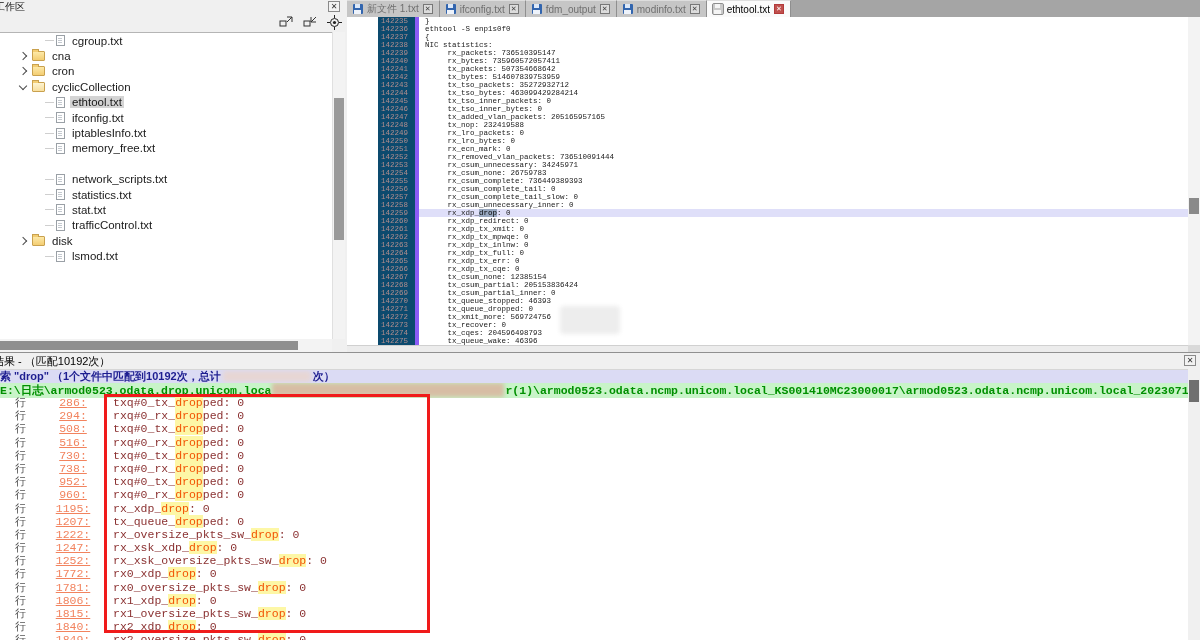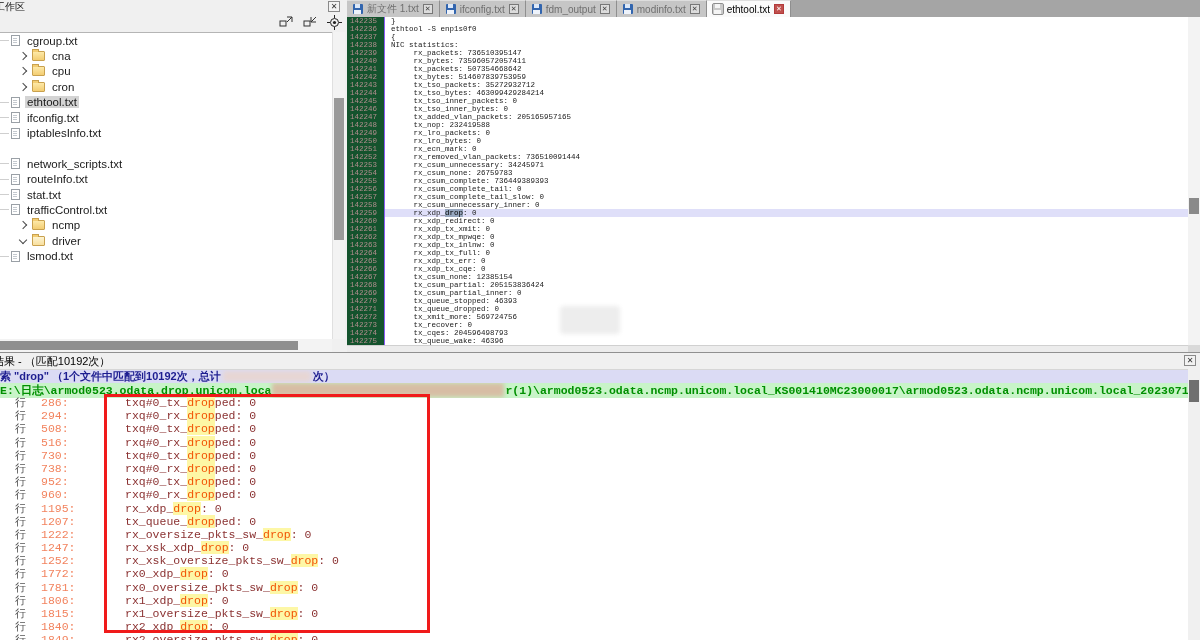--- a/index.html
+++ b/index.html
@@ -11,21 +11,21 @@
   .ws-title{display:inline-block;margin-left:-5px;white-space:nowrap;}
   .xbox{position:absolute;width:12px;height:11px;border:1px solid #8a8a8a;background:#f2f2f2;
         font-size:8px;line-height:10px;text-align:center;color:#333;box-sizing:border-box;}
   .ws-titlebar .xbox{right:5px;top:1px;}
   .ws-toolbar{position:relative;height:19px;}
   .tool-btn{position:absolute;top:1px;width:20px;height:17px;text-align:center;}
   .ws-tree{position:absolute;left:0;top:32px;width:332px;height:307px;background:#fff;
            border-top:1px solid #b5b5b5;overflow:hidden;font-size:11.5px;color:#1a1a1a;}
   .tree-row{display:flex;align-items:center;height:15.4px;white-space:nowrap;}
   .tree-row.depth1{padding-left:20px;}
-  .tree-row.depth2{}
+  .tree-row.depth2{padding-left:45px;}
   .tree-gap{height:15.4px;}
   .chev{width:5px;height:5px;border-right:1.2px solid #4a4a4a;border-bottom:1.2px solid #4a4a4a;
         flex:none;margin-right:6px;}
   .chev.right{transform:rotate(-45deg);}
   .chev.down{transform:rotate(45deg);margin-top:-2px;}
   .dash{width:9px;height:1px;background:#cfcfcf;flex:none;margin-right:2px;}
   .folder{width:13px;height:10px;background:linear-gradient(#fde9a8,#f3cd72);
           border:1px solid #c9a14e;border-radius:1px;position:relative;margin-right:5px;flex:none;box-sizing:border-box;}
   .folder::before{content:"";position:absolute;top:-3px;left:-1px;width:5px;height:2px;
           background:#f3cd72;border:1px solid #c9a14e;border-bottom:none;}
@@ -52,21 +52,21 @@
   .floppy::after{content:"";position:absolute;left:1px;bottom:0;width:7px;height:4px;background:#eef3fb;}
   .floppy-active{background:#c9c9c9;outline:1px solid #8d8d8d;}
   .floppy-active::before{background:#f5f5f5;}
   .floppy-active::after{background:#f5f5f5;}
   .tab-close{width:10px;height:10px;border:1px solid #777;font-size:7px;line-height:8px;text-align:center;
        color:#444;box-sizing:border-box;background:#dcdcdc;flex:none;}
   .tab-close.close-active{border-color:#b23a3a;color:#fff;background:#c0504d;}
   .editor{position:absolute;left:0;top:17px;width:841px;height:328px;background:#fff;overflow:hidden;
        font-family:"Liberation Mono","DejaVu Sans Mono",monospace;font-size:7.5px;line-height:8px;white-space:pre;}
   .ed-line{display:flex;height:8px;}
-  .ed-gutter{width:34px;flex:none;background:#14532d;color:#b18e8e;padding-left:3px;border-right:1px solid #8b5cf6;}
+  .ed-gutter{width:34px;flex:none;background:#0c4a6e;color:#b18e8e;padding-left:3px;border-right:4px solid #8b5cf6;margin-left:31px;}
   .ed-code{flex:1;padding-left:6px;color:#1a1a1a;}
   .ed-line.current .ed-code{background:#dfdff9;}
   .cur-match{background:#97a7bf;color:#000;}
   .editor-blur{position:absolute;left:213px;top:306px;width:60px;height:28px;background:#ededed;
        filter:blur(2px);border-radius:4px;}
   .ed-vscroll{position:absolute;left:841px;top:17px;width:12px;height:328px;background:#f3f3f3;}
   .ed-vscroll .thumb{position:absolute;left:1px;top:181px;width:10px;height:16px;background:#8a8a8a;}
   .ed-bottom{position:absolute;left:0;top:345px;width:853px;height:7px;background:#ececec;border-top:1px solid #d0d0d0;}
   .ed-corner{position:absolute;left:841px;top:345px;width:12px;height:7px;background:#d9d9d9;}
   
@@ -82,22 +82,22 @@
   .sum-blur{display:inline-block;width:88px;height:11px;margin:1px 2px 0 2px;background:#e7d6d4;
        filter:blur(2px);border-radius:2px;}
   .res-path{height:15px;background:#c8f4c8;color:#009000;font-family:"Liberation Mono","DejaVu Sans Mono",monospace;
        font-weight:bold;font-size:11.5px;line-height:15px;white-space:nowrap;overflow:hidden;}
   .res-path>span{vertical-align:top;}
   .path-blur{display:inline-block;width:232px;height:14px;background:#d7bda4;filter:blur(2px);margin:0 1px;}
   .res-rows{position:absolute;left:0;top:44px;width:1188px;height:244px;overflow:hidden;
        font-family:"Liberation Mono","DejaVu Sans Mono",monospace;font-size:11.5px;line-height:13.2px;}
   .res-row{display:flex;height:13.2px;white-space:pre;align-items:center;}
   .r-hang{width:26px;flex:none;padding-left:15px;color:#555;font-family:"Liberation Sans","DejaVu Sans",sans-serif;font-size:11px;}
-  .r-num{width:64px;flex:none;text-align:left;color:#f2835e;}
-  .r-text{padding-left:20px;color:#8b3232;}
+  .r-num{width:64px;flex:none;text-align:center;color:#f2835e;text-decoration:underline;}
+  .r-text{padding-left:8px;color:#8b3232;}
   .r-match{background:#fdf7a6;color:#f25405;}
   .res-vscroll{position:absolute;left:1188px;top:16px;width:12px;height:272px;background:#f0f0f0;}
   .res-vscroll .thumb{position:absolute;left:1px;top:12px;width:10px;height:22px;background:#6f6f6f;}
   .red-rect{position:absolute;left:104px;top:42px;width:326px;height:239px;border:3px solid #f01a1a;
        box-sizing:border-box;z-index:5;pointer-events:none;}
   svg{display:block;margin:1px auto;}
 </style>
 </head>
 <body>
 
@@ -138,72 +138,72 @@
           <span class="tree-label">cgroup.txt</span>
         </div>
         <div class="tree-row depth1">
           <span class="chev right"></span>
           <span class="folder"></span>
           <span class="tree-label">cna</span>
         </div>
         <div class="tree-row depth1">
           <span class="chev right"></span>
           <span class="folder"></span>
-          <span class="tree-label">cpu</span>
+          <span class="tree-label">cron</span>
+        </div>
+        <div class="tree-row depth1">
+          <span class="chev down"></span>
+          <span class="folder open"></span>
+          <span class="tree-label">cyclicCollection</span>
+        </div>
+        <div class="tree-row depth2 selected">
+          <span class="dash"></span>
+          <span class="fileicon"></span>
+          <span class="tree-label sel">ethtool.txt</span>
+        </div>
+        <div class="tree-row depth2">
+          <span class="dash"></span>
+          <span class="fileicon"></span>
+          <span class="tree-label">ifconfig.txt</span>
+        </div>
+        <div class="tree-row depth2">
+          <span class="dash"></span>
+          <span class="fileicon"></span>
+          <span class="tree-label">iptablesInfo.txt</span>
+        </div>
+        <div class="tree-row depth2">
+          <span class="dash"></span>
+          <span class="fileicon"></span>
+          <span class="tree-label">memory_free.txt</span>
+        </div>
+        <div class="tree-gap"></div>
+        <div class="tree-row depth2">
+          <span class="dash"></span>
+          <span class="fileicon"></span>
+          <span class="tree-label">network_scripts.txt</span>
+        </div>
+        <div class="tree-row depth2">
+          <span class="dash"></span>
+          <span class="fileicon"></span>
+          <span class="tree-label">statistics.txt</span>
+        </div>
+        <div class="tree-row depth2">
+          <span class="dash"></span>
+          <span class="fileicon"></span>
+          <span class="tree-label">stat.txt</span>
+        </div>
+        <div class="tree-row depth2">
+          <span class="dash"></span>
+          <span class="fileicon"></span>
+          <span class="tree-label">trafficControl.txt</span>
         </div>
         <div class="tree-row depth1">
           <span class="chev right"></span>
           <span class="folder"></span>
-          <span class="tree-label">cron</span>
-        </div>
-        <div class="tree-row depth2 selected">
-          <span class="dash"></span>
-          <span class="fileicon"></span>
-          <span class="tree-label sel">ethtool.txt</span>
-        </div>
-        <div class="tree-row depth2">
-          <span class="dash"></span>
-          <span class="fileicon"></span>
-          <span class="tree-label">ifconfig.txt</span>
-        </div>
-        <div class="tree-row depth2">
-          <span class="dash"></span>
-          <span class="fileicon"></span>
-          <span class="tree-label">iptablesInfo.txt</span>
-        </div>
-        <div class="tree-gap"></div>
-        <div class="tree-row depth2">
-          <span class="dash"></span>
-          <span class="fileicon"></span>
-          <span class="tree-label">network_scripts.txt</span>
-        </div>
-        <div class="tree-row depth2">
-          <span class="dash"></span>
-          <span class="fileicon"></span>
-          <span class="tree-label">routeInfo.txt</span>
-        </div>
-        <div class="tree-row depth2">
-          <span class="dash"></span>
-          <span class="fileicon"></span>
-          <span class="tree-label">stat.txt</span>
-        </div>
-        <div class="tree-row depth2">
-          <span class="dash"></span>
-          <span class="fileicon"></span>
-          <span class="tree-label">trafficControl.txt</span>
-        </div>
-        <div class="tree-row depth1">
-          <span class="chev right"></span>
-          <span class="folder"></span>
-          <span class="tree-label">ncmp</span>
-        </div>
-        <div class="tree-row depth1">
-          <span class="chev down"></span>
-          <span class="folder open"></span>
-          <span class="tree-label">driver</span>
+          <span class="tree-label">disk</span>
         </div>
         <div class="tree-row depth2">
           <span class="dash"></span>
           <span class="fileicon"></span>
           <span class="tree-label">lsmod.txt</span>
         </div>
       </div>
     <div class="ws-vscroll">
         <div class="thumb"></div>
       </div>

